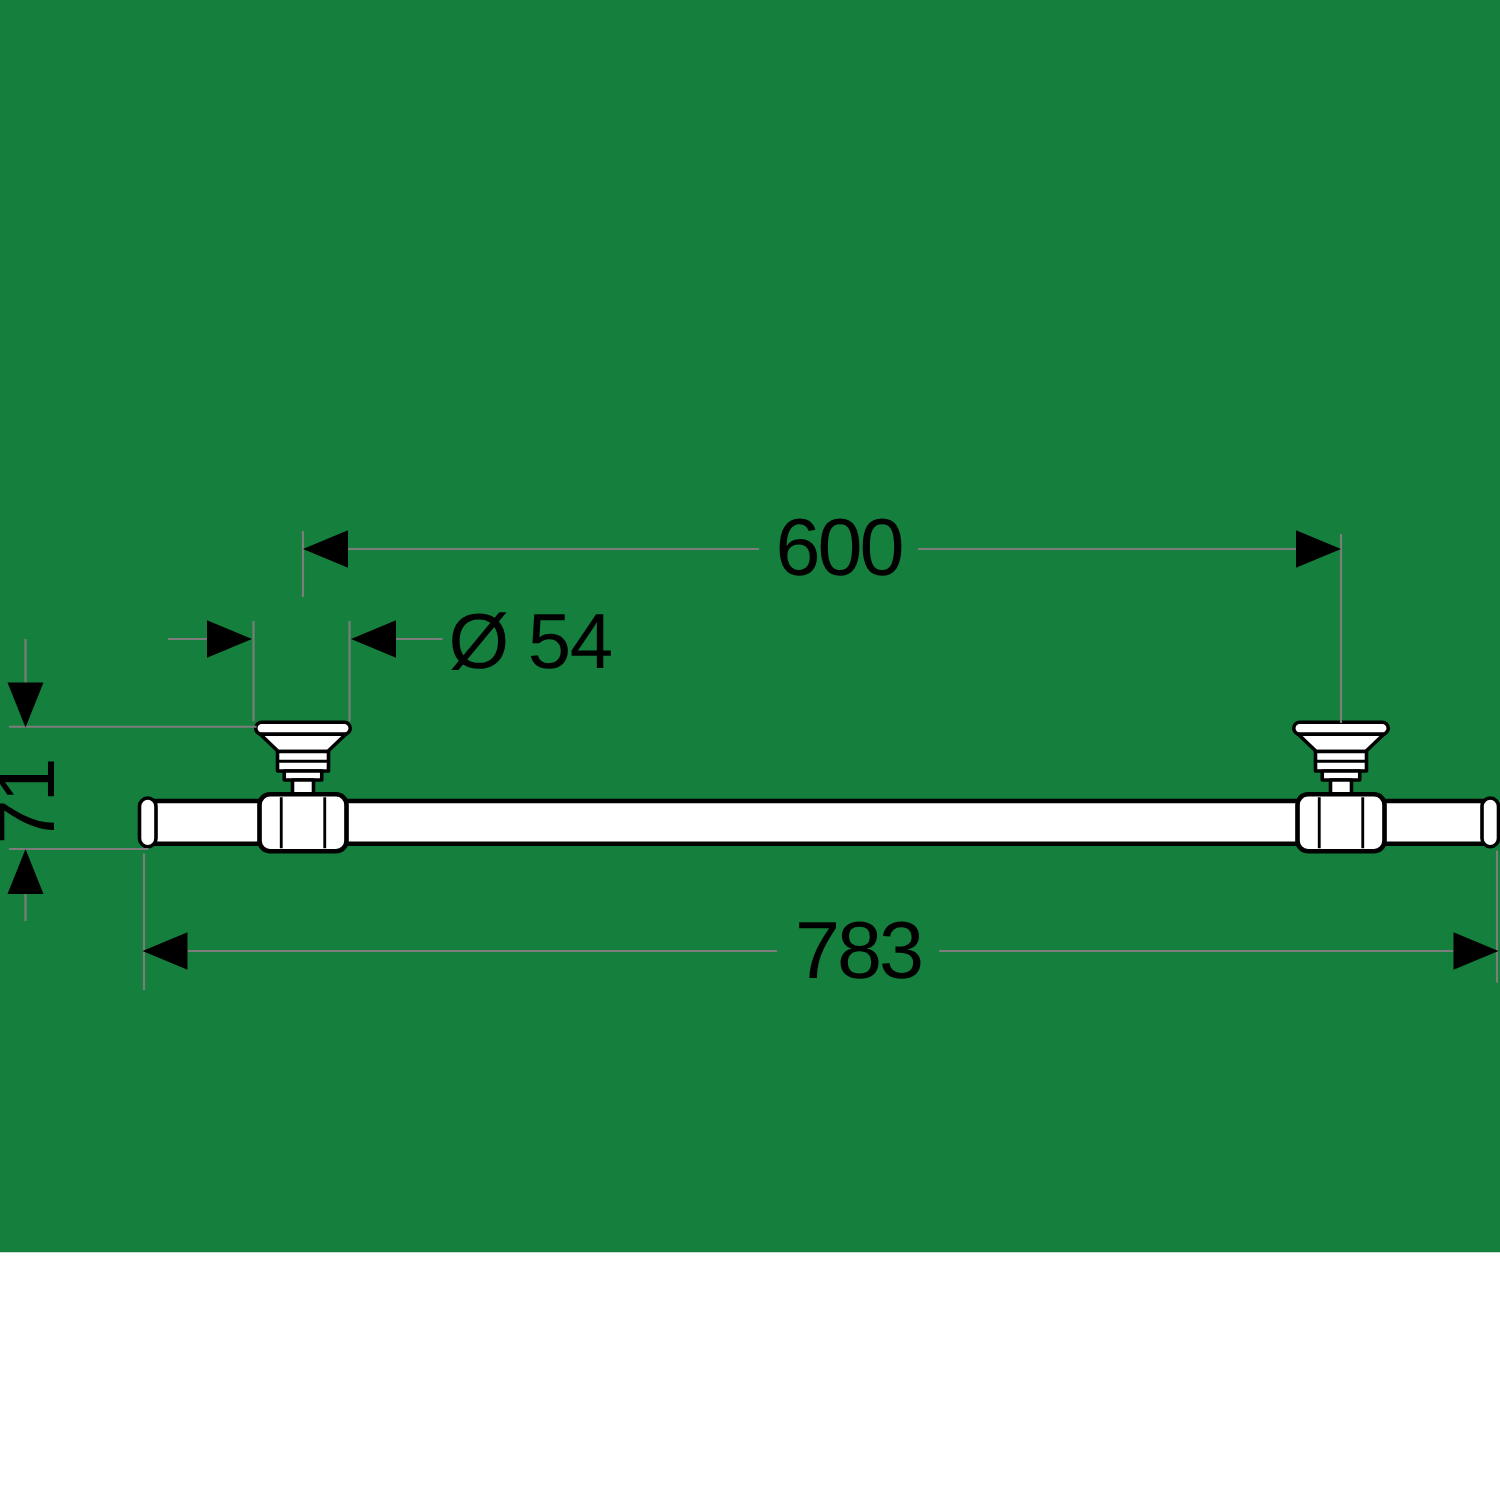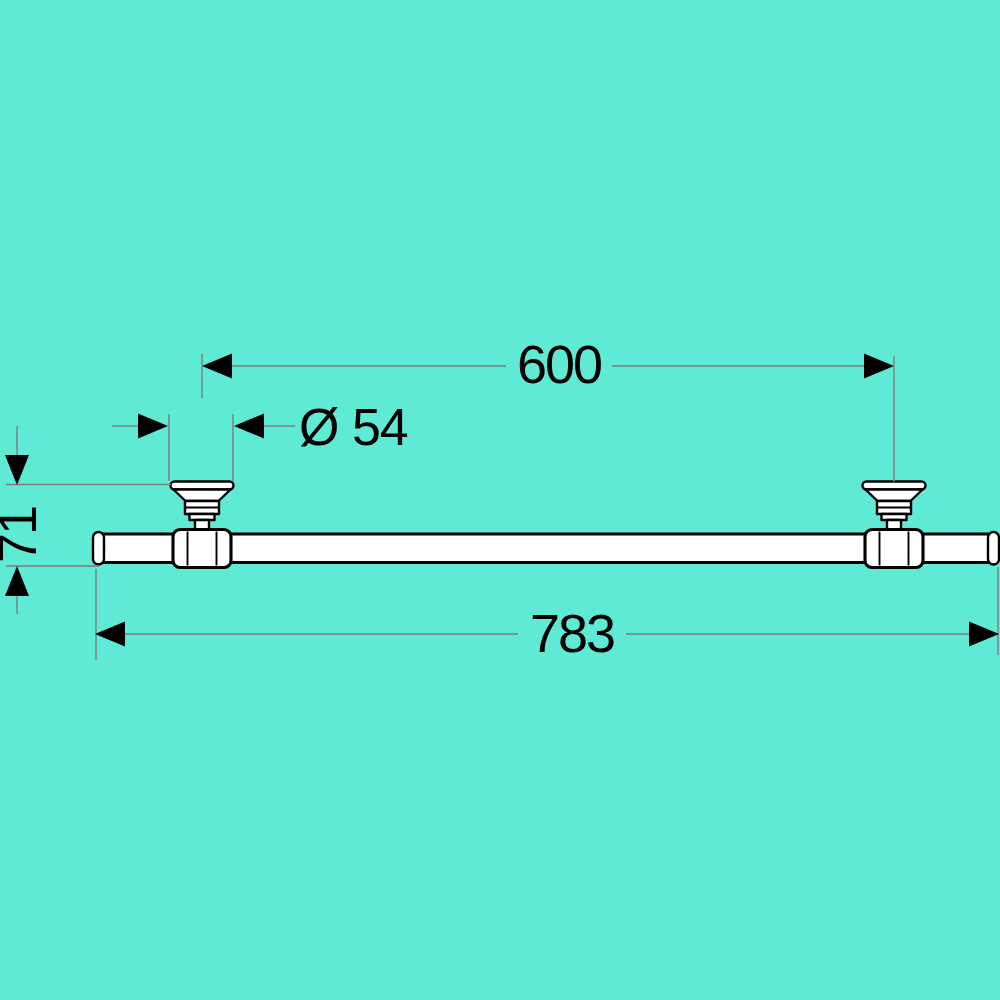--- a/index.html
+++ b/index.html
@@ -3,22 +3,22 @@
 <meta charset="utf-8">
 <style>
   html, body {
     margin: 0;
     padding: 0;
     background: #ffffff;
   }
   .canvas {
     position: relative;
     width: 1000px;
-    height: 1000px;
-    background: #5eead4;
+    height: 835px;
+    background: #15803d;
     overflow: hidden;
   }
   svg { display: block; }
 
   
   .obj {
     fill: #ffffff;
     stroke: #000000;
     stroke-width: 2.4;
     stroke-linejoin: round;

